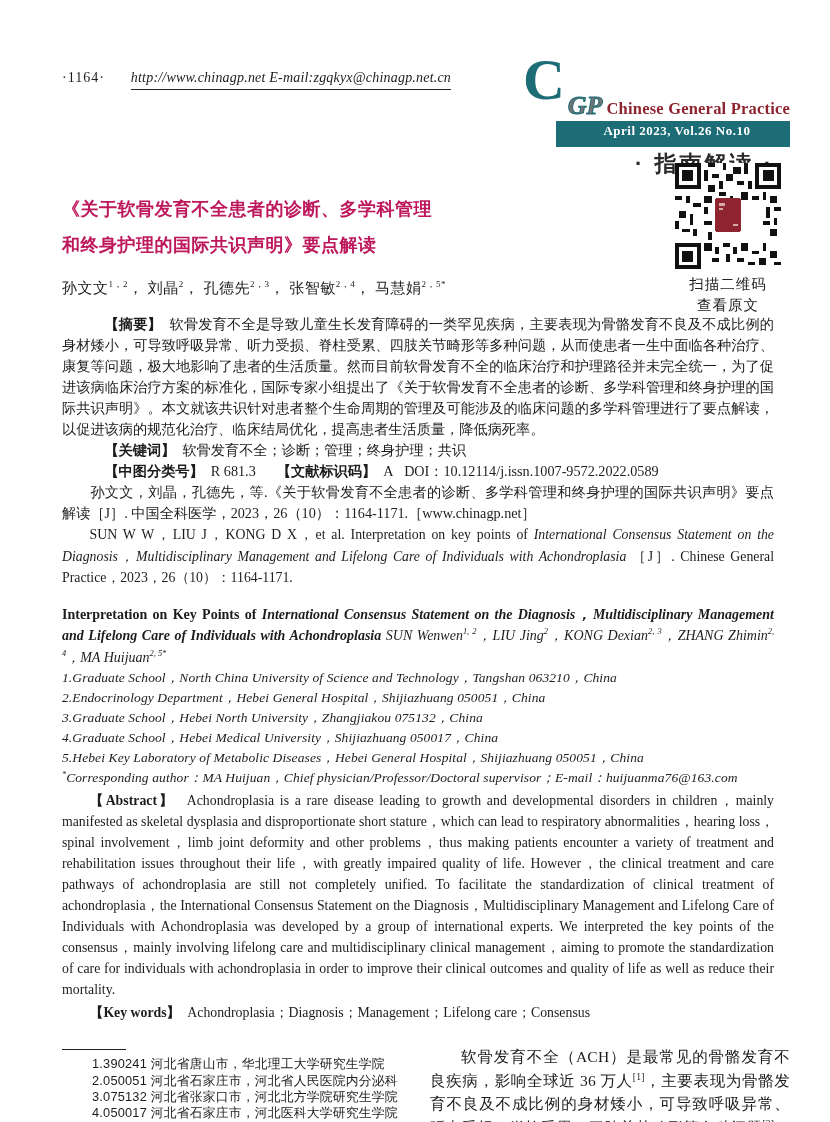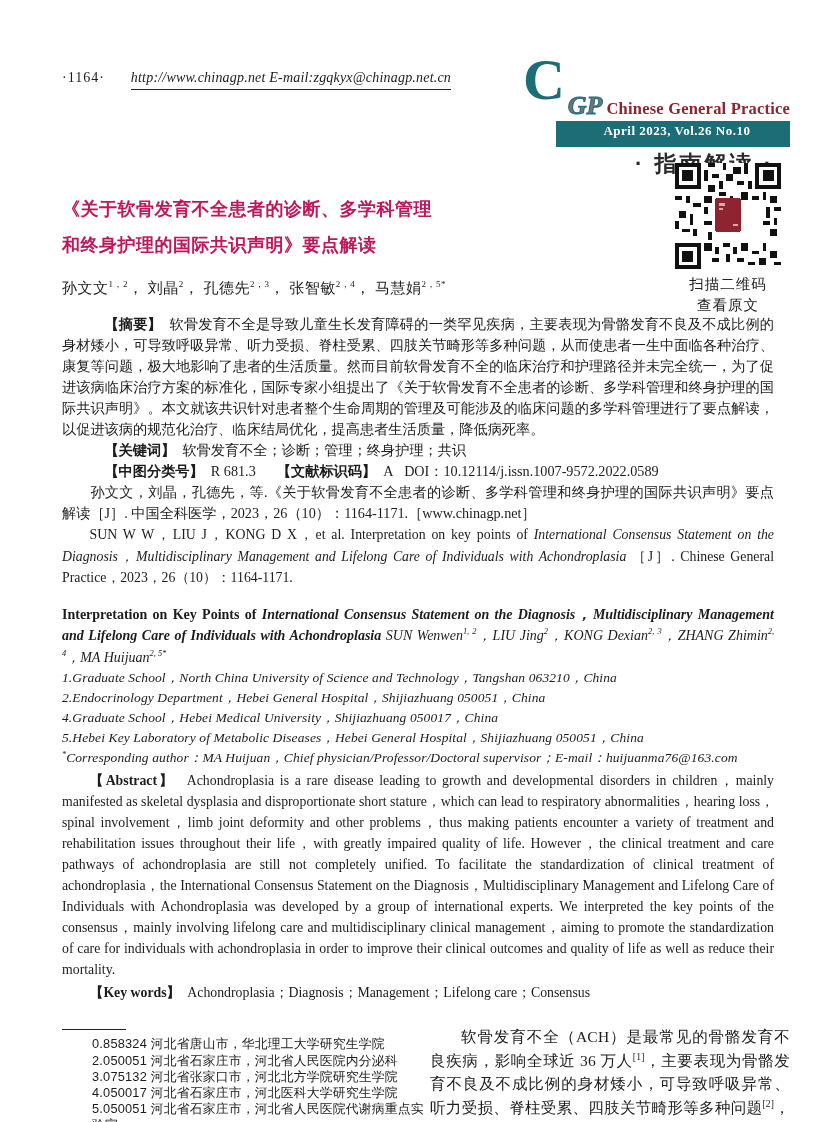--- a/index.html
+++ b/index.html
@@ -285,31 +285,32 @@
       <p class="p-cn"><span class="lbl">【关键词】</span>&nbsp;&nbsp;<span>软骨发育不全；诊断；管理；终身护理；共识</span></p>
       <p class="p-cn"><span class="lbl">【中图分类号】</span>&nbsp;&nbsp;<span>R 681.3</span>&nbsp;&nbsp;<span class="lbl">【文献标识码】</span>&nbsp;&nbsp;<span>A</span>&nbsp;&nbsp;&nbsp;<span>DOI：10.12114/j.issn.1007-9572.2022.0589</span></p>
       <p class="p-cn hang">孙文文，刘晶，孔德先，等.《关于软骨发育不全患者的诊断、多学科管理和终身护理的国际共识声明》要点解读［J］. 中国全科医学，2023，26（10）：1164-1171.［www.chinagp.net］</p>
       <p class="en-cite"><span>SUN W W，LIU J，KONG D X，et al. Interpretation on key points of </span><span style="font-style:italic">International Consensus Statement on the Diagnosis，Multidisciplinary Management and Lifelong Care of Individuals with Achondroplasia</span><span> ［J］. Chinese General Practice，2023，26（10）：1164-1171.</span></p>
     </div>
 
     <div class="en-block">
       <p class="en-title"><span>Interpretation on Key Points of </span><span class="it">International Consensus Statement on the Diagnosis，Multidisciplinary Management and Lifelong Care of Individuals with Achondroplasia</span><span>  </span><span class="auth"><span>SUN Wenwen</span><sup>1, 2</sup><span>，</span><span>LIU Jing</span><sup>2</sup><span>，</span><span>KONG Dexian</span><sup>2, 3</sup><span>，</span><span>ZHANG Zhimin</span><sup>2, 4</sup><span>，</span><span>MA Huijuan</span><sup>2, 5*</sup><span></span></span></p>
       <p class="affil">1.Graduate School，North China University of Science and Technology，Tangshan 063210，China</p>
       <p class="affil">2.Endocrinology Department，Hebei General Hospital，Shijiazhuang 050051，China</p>
+      <p class="affil">3.Graduate School，Hebei North University，Zhangjiakou 075132，China</p>
       <p class="affil">4.Graduate School，Hebei Medical University，Shijiazhuang 050017，China</p>
       <p class="affil">5.Hebei Key Laboratory of Metabolic Diseases，Hebei General Hospital，Shijiazhuang 050051，China</p>
       <p class="affil"><sup>*</sup><span>Corresponding author：MA Huijuan，Chief physician/Professor/Doctoral supervisor；E-mail：huijuanma76@163.com</span></p>
       <p class="abstract-en"><span class="lbl">【Abstract】</span>&nbsp;&nbsp;<span>Achondroplasia is a rare disease leading to growth and developmental disorders in children，mainly manifested as skeletal dysplasia and disproportionate short stature，which can lead to respiratory abnormalities，hearing loss，spinal involvement，limb joint deformity and other problems，thus making patients encounter a variety of treatment and rehabilitation issues throughout their life，with greatly impaired quality of life. However，the clinical treatment and care pathways of achondroplasia are still not completely unified. To facilitate the standardization of clinical treatment of achondroplasia，the International Consensus Statement on the Diagnosis，Multidisciplinary Management and Lifelong Care of Individuals with Achondroplasia was developed by a group of international experts. We interpreted the key points of the consensus，mainly involving lifelong care and multidisciplinary clinical management，aiming to promote the standardization of care for individuals with achondroplasia in order to improve their clinical outcomes and quality of life as well as reduce their mortality.</span></p>
       <p class="abstract-en"><span class="lbl">【Key words】</span>&nbsp;&nbsp;<span>Achondroplasia；Diagnosis；Management；Lifelong care；Consensus</span></p>
     </div>
 
     <div class="bottom">
       <div class="foot-col">
         <div class="foot-rule"></div>
-        <div class="foot-line">0.858324 河北省唐山市，华北理工大学研究生学院</div>
+        <div class="foot-line">1.390241 河北省唐山市，华北理工大学研究生学院</div>
         <div class="foot-line">2.050051 河北省石家庄市，河北省人民医院内分泌科</div>
         <div class="foot-line">3.075132 河北省张家口市，河北北方学院研究生学院</div>
         <div class="foot-line">4.050017 河北省石家庄市，河北医科大学研究生学院</div>
         <div class="foot-line">5.050051 河北省石家庄市，河北省人民医院代谢病重点实验室</div>
 
       </div>
       <div class="body-col">
         <p class="body-par"><span>软骨发育不全（ACH）是最常见的骨骼发育不良疾病，影响全球近 36 万人</span><sup class="ref-sup">[1]</sup><span>，主要表现为骨骼发育不良及不成比例的身材矮小，可导致呼吸异常、听力受损、脊柱受累、四肢关节畸形等多种问题</span><sup class="ref-sup">[2]</sup><span>，给患者日常生活带来了严峻挑战。目前，对于 ACH 患</span></p>
       </div>
     </div>

